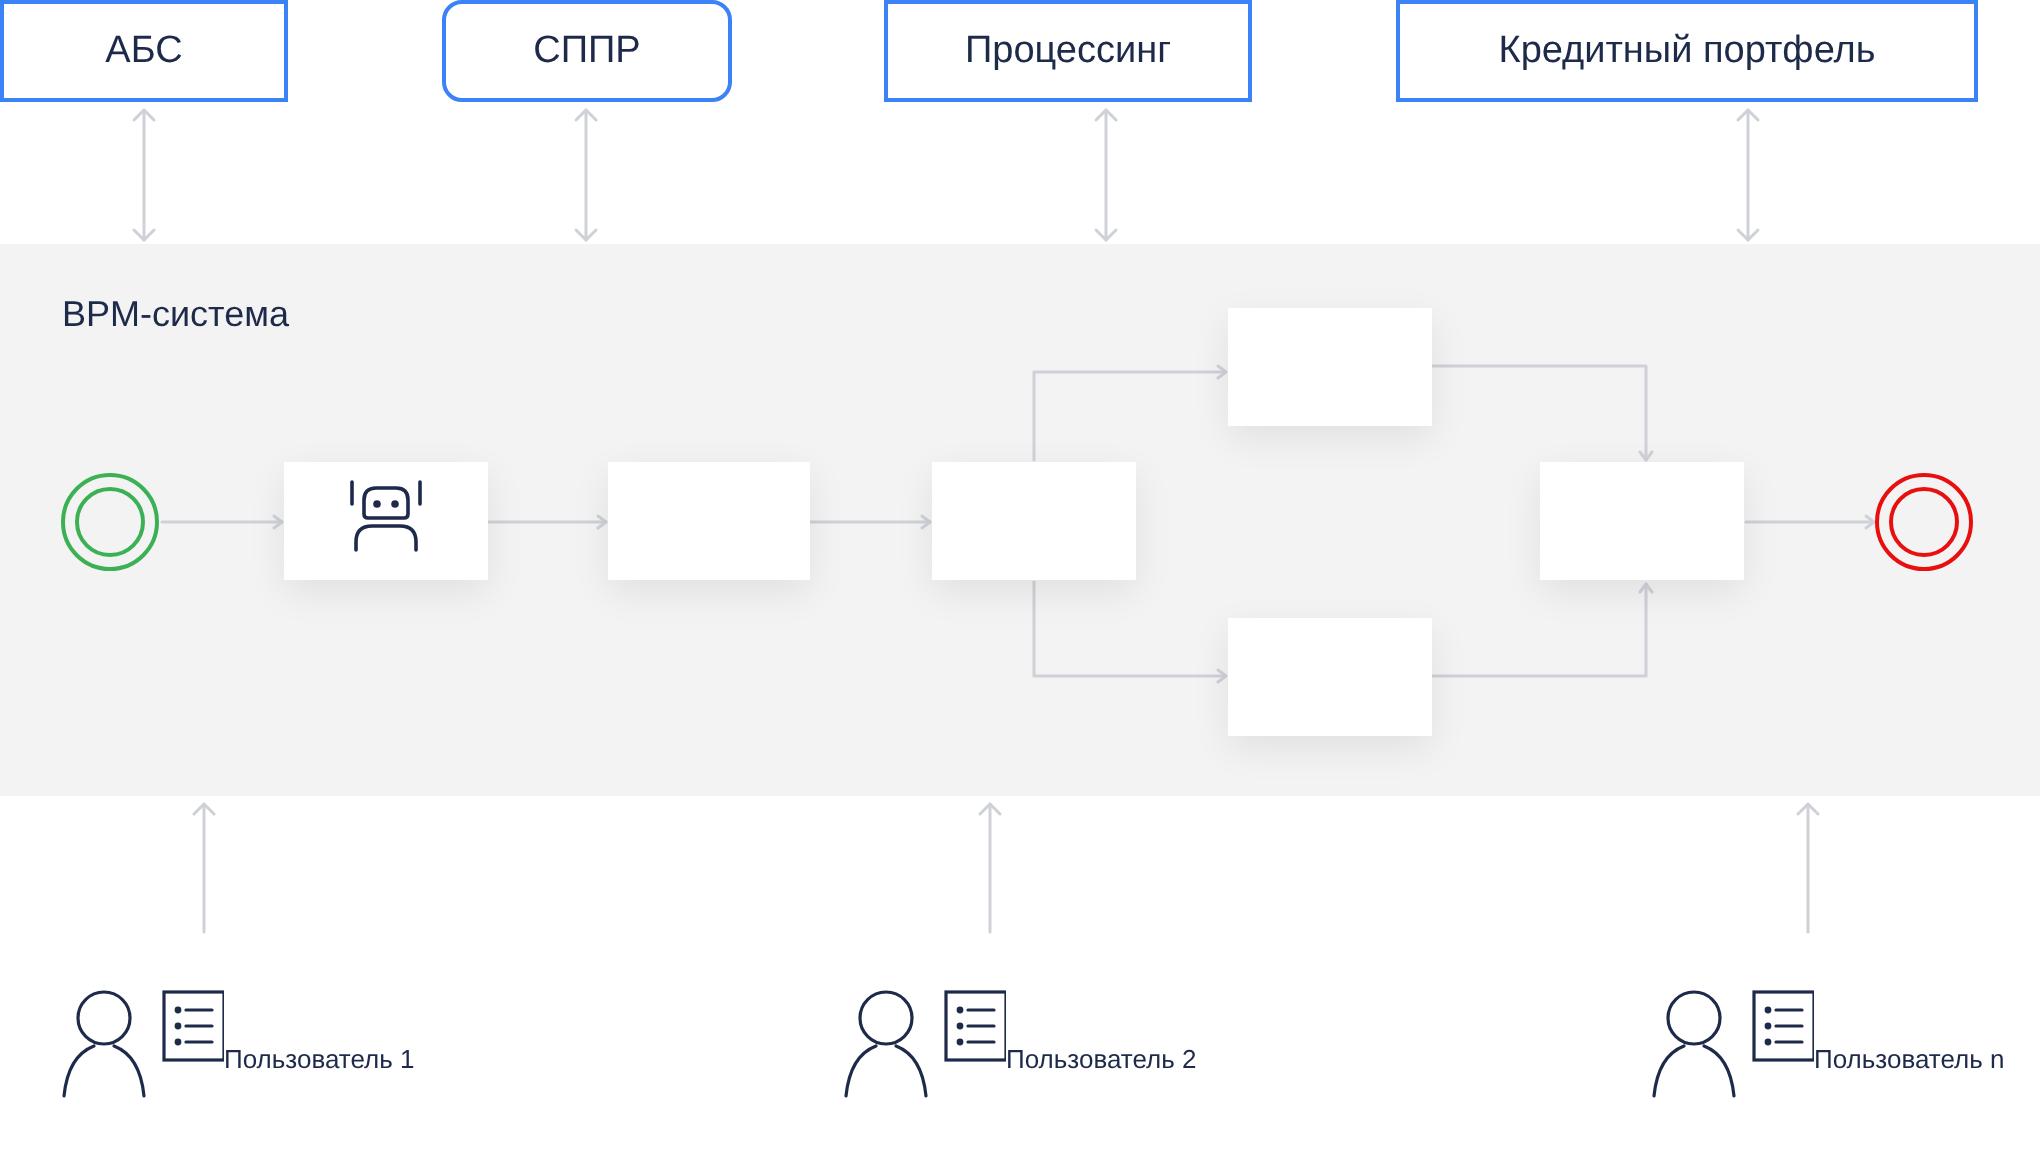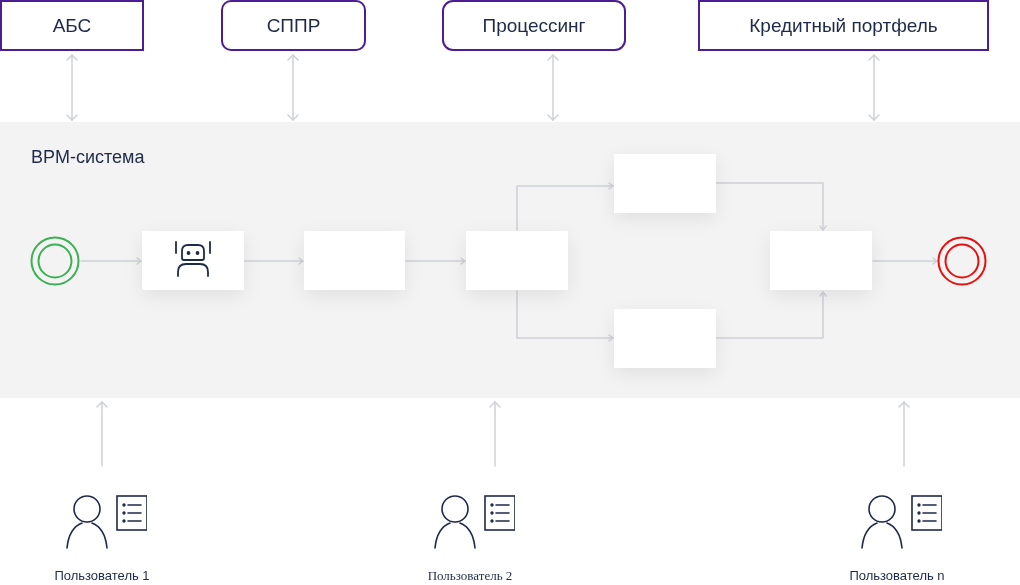--- a/index.html
+++ b/index.html
@@ -5,54 +5,54 @@
     html, body { margin: 0; padding: 0; }
     body {
       width: 1020px; height: 585px; position: relative; overflow: hidden;
       background: #ffffff;
       font-family: "Liberation Sans", "DejaVu Sans", sans-serif;
       color: #1e2a4a;
     }
     .abs { position: absolute; }
     .sys-box {
       position: absolute; top: 0; height: 51px;
-      border: 2px solid #4c1d95; background: #fff;
+      border: 2px solid #3b82f6; background: #fff;
       display: flex; align-items: center; justify-content: center;
       font-size: 19px; color: #1e2a4a; box-sizing: border-box;
     }
     .band {
       position: absolute; left: 0; top: 122px; width: 1020px; height: 276px;
       background: #f3f3f3;
     }
     .band-title {
       position: absolute; left: 31px; top: 147px;
       font-size: 18px; font-weight: normal; color: #1e2a4a;
     }
     .task {
       position: absolute; background: #ffffff;
       box-shadow: 0 6px 18px rgba(0,0,0,0.08);
       display: flex; align-items: center; justify-content: center;
     }
     svg.overlay { position: absolute; left: 0; top: 0; pointer-events: none; }
     .user {
       position: absolute; top: 490px; width: 160px;
-      display: flex; flex-direction: column; align-items: center;
+      display: flex; flex-direction: row; align-items: center;
     }
     .user-label { margin-top: 14px; font-size: 13px; color: #1e2a4a; white-space: nowrap; }
   </style>
 </head>
 <body>
 
 <div class="sys-box" style="left:0;width:144px;">
   <span>АБС</span>
 </div>
 <div class="sys-box" style="left:221px;width:145px;border-radius:10px;">
   <span>СППР</span>
 </div>
-<div class="sys-box" style="left:442px;width:184px;border-radius:11px;">
+<div class="sys-box" style="left:442px;width:184px;">
   <span>Процессинг</span>
 </div>
 <div class="sys-box" style="left:698px;width:291px;">
   <span>Кредитный портфель</span>
 </div>
 
 <div class="band"></div>
 <div class="band-title">BPM-система</div>
 
 <svg class="overlay" width="1020" height="585" viewBox="0 0 1020 585">
@@ -156,21 +156,21 @@
         <line x1="71" y1="15" x2="84" y2="15"></line>
       <circle cx="67" cy="23" r="0.9" fill="#1e2a4a"></circle>
         <line x1="71" y1="23" x2="84" y2="23"></line>
       <circle cx="67" cy="31" r="0.9" fill="#1e2a4a"></circle>
         <line x1="71" y1="31" x2="84" y2="31"></line>
     </svg>
   </span>
   <span class="user-label">Пользователь 1</span>
 </div>
 
-<div class="user" style="left:390px;font-family:Liberation Serif, serif;">
+<div class="user" style="left:413px;">
   <span>
     <svg width="90" height="60" viewBox="0 0 90 60" fill="none" stroke="#1e2a4a" stroke-width="1.6" stroke-linecap="round">
       <circle cx="30" cy="19" r="13"></circle>
       <path d="M10 58 Q12 38 25 33"></path>
       <path d="M50 58 Q48 38 35 33"></path>
       <rect x="60" y="6" width="30" height="34"></rect>
       <circle cx="67" cy="15" r="0.9" fill="#1e2a4a"></circle>
         <line x1="71" y1="15" x2="84" y2="15"></line>
       <circle cx="67" cy="23" r="0.9" fill="#1e2a4a"></circle>
         <line x1="71" y1="23" x2="84" y2="23"></line>

